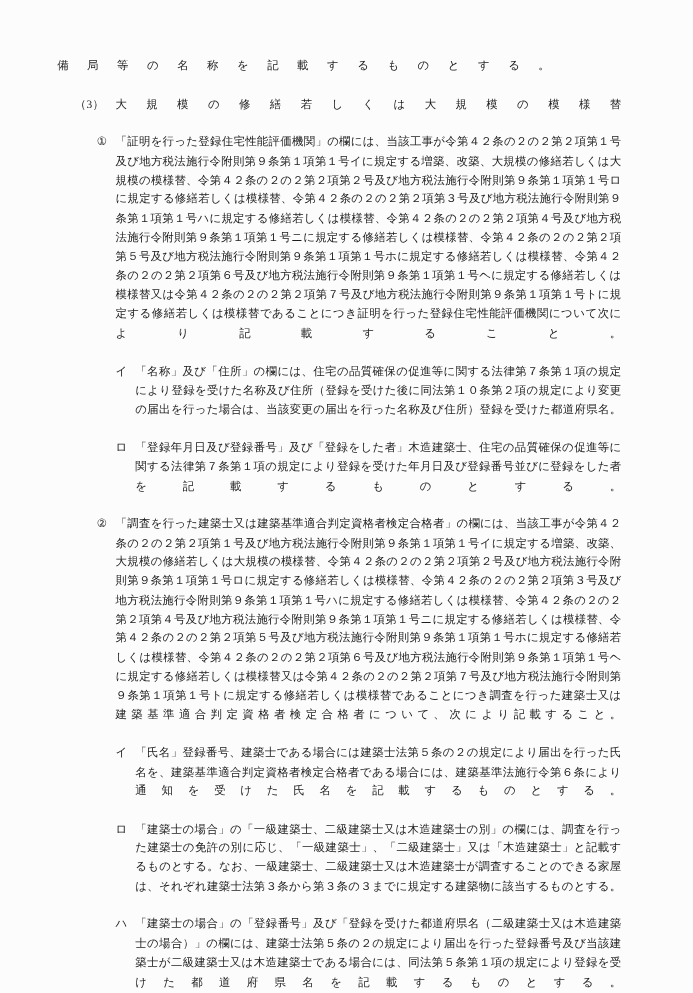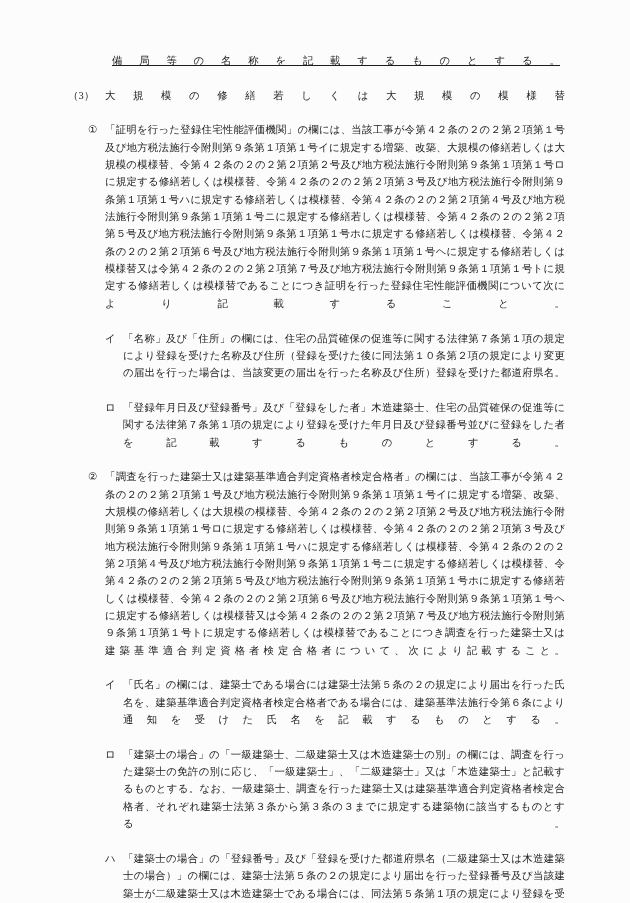--- a/index.html
+++ b/index.html
@@ -45,23 +45,22 @@
     white-space: nowrap;
   }
   .para > .ptext {
     display: block;
   }
 
   
 
   
   .lvl-cont {
-    margin-left: 112px;
+    margin-left: 52px;
     width: 448px;
-    text-decoration: underline;
   }
 
   
   .lvl-paren {
     margin-left: 68px;
     width: 497px;
     padding-left: 37px;
   }
 
   
@@ -107,24 +106,24 @@
       <div class="para lvl-kana">
         <span class="marker">ロ</span>
         <span class="ptext">「登録年月日及び登録番号」及び「登録をした者」木造建築士、住宅の品質確保の促進等に関する法律第７条第１項の規定により登録を受けた年月日及び登録番号並びに登録をした者を記載するものとする。</span>
       </div>
       <div class="para lvl-circ">
         <span class="marker">②</span>
         <span class="ptext">「調査を行った建築士又は建築基準適合判定資格者検定合格者」の欄には、当該工事が令第４２条の２の２第２項第１号及び地方税法施行令附則第９条第１項第１号イに規定する増築、改築、大規模の修繕若しくは大規模の模様替、令第４２条の２の２第２項第２号及び地方税法施行令附則第９条第１項第１号ロに規定する修繕若しくは模様替、令第４２条の２の２第２項第３号及び地方税法施行令附則第９条第１項第１号ハに規定する修繕若しくは模様替、令第４２条の２の２第２項第４号及び地方税法施行令附則第９条第１項第１号ニに規定する修繕若しくは模様替、令第４２条の２の２第２項第５号及び地方税法施行令附則第９条第１項第１号ホに規定する修繕若しくは模様替、令第４２条の２の２第２項第６号及び地方税法施行令附則第９条第１項第１号ヘに規定する修繕若しくは模様替又は令第４２条の２の２第２項第７号及び地方税法施行令附則第９条第１項第１号トに規定する修繕若しくは模様替であることにつき調査を行った建築士又は建築基準適合判定資格者検定合格者について、次により記載すること。</span>
       </div>
       <div class="para lvl-kana">
         <span class="marker">イ</span>
-        <span class="ptext">「氏名」の欄には、建築士である場合には建築士法第５条の２の規定により届出を行った氏名を、建築基準適合判定資格者検定合格者である場合には、建築基準法施行令第６条により通知を受けた氏名を記載するものとする。</span>
+        <span class="ptext">「氏名」登録番号、建築士である場合には建築士法第５条の２の規定により届出を行った氏名を、建築基準適合判定資格者検定合格者である場合には、建築基準法施行令第６条により通知を受けた氏名を記載するものとする。</span>
       </div>
       <div class="para lvl-kana">
         <span class="marker">ロ</span>
-        <span class="ptext">「建築士の場合」の「一級建築士、二級建築士又は木造建築士の別」の欄には、調査を行った建築士の免許の別に応じ、「一級建築士」、「二級建築士」又は「木造建築士」と記載するものとする。なお、一級建築士、調査を行った建築士又は建築基準適合判定資格者検定合格者、それぞれ建築士法第３条から第３条の３までに規定する建築物に該当するものとする。</span>
+        <span class="ptext">「建築士の場合」の「一級建築士、二級建築士又は木造建築士の別」の欄には、調査を行った建築士の免許の別に応じ、「一級建築士」、「二級建築士」又は「木造建築士」と記載するものとする。なお、一級建築士、二級建築士又は木造建築士が調査することのできる家屋は、それぞれ建築士法第３条から第３条の３までに規定する建築物に該当するものとする。</span>
       </div>
       <div class="para lvl-kana">
         <span class="marker">ハ</span>
         <span class="ptext">「建築士の場合」の「登録番号」及び「登録を受けた都道府県名（二級建築士又は木造建築士の場合）」の欄には、建築士法第５条の２の規定により届出を行った登録番号及び当該建築士が二級建築士又は木造建築士である場合には、同法第５条第１項の規定により登録を受けた都道府県名を記載するものとする。</span>
       </div>
     </div>
 </div>
 
 </body></html>

